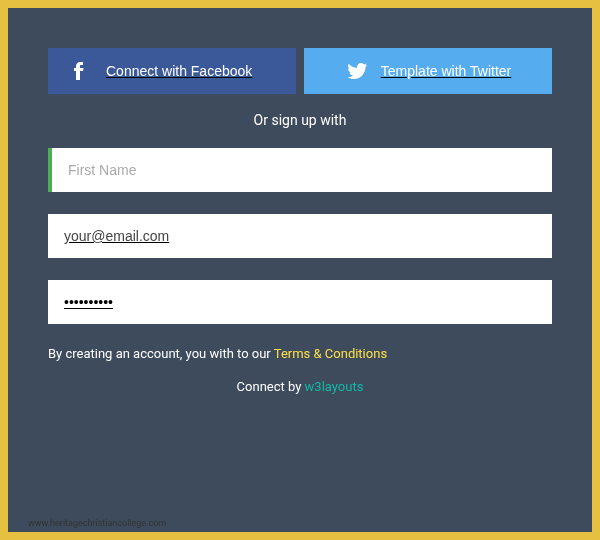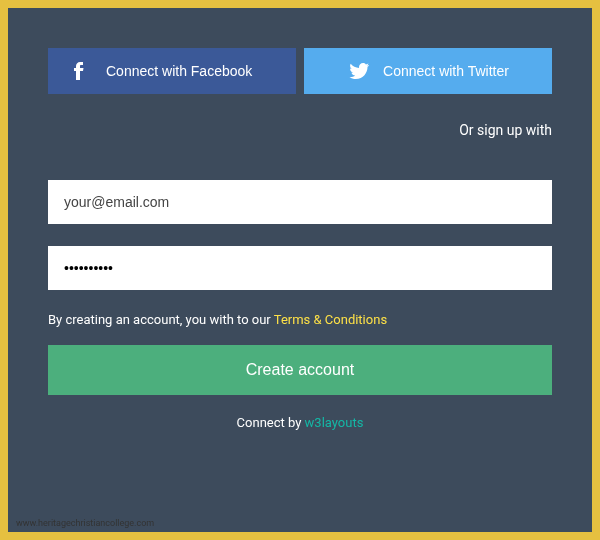--- a/index.html
+++ b/index.html
@@ -13,21 +13,22 @@
     .container {
       background: #3d4b5c;
       width: 100%;
       height: 100%;
       padding: 40px 40px 20px 40px;
       position: relative;
     }
     .social-row {
       display: flex;
       gap: 8px;
-      margin-bottom: 28px;
+      margin-bottom: 18px;
+      text-decoration: underline;
     }
     .social-btn {
       flex: 1;
       display: flex;
       align-items: center;
       padding: 14px 18px;
       color: #fff;
       font-size: 14px;
       cursor: pointer;
       border: none;
@@ -35,21 +36,21 @@
     .fb-btn { background: #3b5998; }
     .tw-btn { background: #55acee; justify-content: center; }
     .social-btn .icon {
       width: 24px;
       display: inline-flex;
       justify-content: center;
       margin-right: 16px;
     }
     .tw-btn .icon { margin-right: 12px; }
     .divider-text {
-      text-align: right;
+      text-align: center;
       color: #fff;
       font-size: 14px;
       margin-bottom: 20px;
     }
     .name-row {
       display: flex;
       gap: 2px;
       margin-bottom: 22px;
       border-left: 4px solid #4caf50;
     }
@@ -64,20 +65,21 @@
     .name-row input::placeholder { color: #aaa; }
     .name-row .last-name::placeholder { color: #333; }
     .field {
       width: 100%;
       border: none;
       padding: 14px 16px;
       font-size: 14px;
       margin-bottom: 22px;
       background: #fff;
       outline: none;
+      text-decoration: underline;
     }
     .field::placeholder { color: #444; }
     .terms {
       color: #fff;
       font-size: 13px;
       margin-bottom: 18px;
     }
     .terms a {
       color: #fde047;
       text-decoration: none;
@@ -97,21 +99,21 @@
       color: #fff;
       font-size: 13px;
     }
     .template-by a {
       color: #14b8a6;
       text-decoration: none;
     }
     .watermark {
       position: absolute;
       bottom: 4px;
-      left: 8px;
+      left: 20px;
       font-size: 9px;
       color: #333;
     }
   </style>
 </head>
 <body>
 
 <div class="container">
 
   <div class="social-row">
@@ -122,37 +124,37 @@
           </svg>
       </span>
       <span>Connect with Facebook</span>
     </button>
     <button class="social-btn tw-btn">
       <span class="icon">
         <svg width="20" height="16" viewBox="0 0 20 16" fill="#fff">
             <path d="M20 2c-.7.3-1.5.5-2.3.6.8-.5 1.5-1.3 1.8-2.2-.8.5-1.6.8-2.6 1C16.2.5 15.1 0 14 0c-2.2 0-4 1.8-4 4 0 .3 0 .6.1.9C6.7 4.7 3.7 3.1 1.7.7 1.3 1.3 1.1 2 1.1 2.8c0 1.4.7 2.6 1.8 3.3-.7 0-1.3-.2-1.8-.5v.1c0 2 1.4 3.6 3.2 4-.3.1-.7.1-1.1.1-.3 0-.5 0-.8-.1.5 1.6 2 2.8 3.8 2.8-1.4 1.1-3.1 1.7-5 1.7H.5c1.8 1.2 4 1.8 6.3 1.8 7.5 0 11.7-6.3 11.7-11.7v-.5c.8-.6 1.5-1.3 2-2.1"></path>
           </svg>
       </span>
-      <span>Connect with Twitter</span>
+      <span>Template with Twitter</span>
     </button>
   </div>
 
   <div class="divider-text">Or sign up with</div>
 
   <div class="name-row">
+    <input type="text" placeholder="First Name" style="">
   </div>
 
   <input type="email" class="field" placeholder="your@email.com" style="">
 
   <input type="text" class="field" value="••••••••••" style="">
 
   <div class="terms">
     <span>By creating an account, you with to our </span><a href="#">Terms &amp; Conditions</a>
   </div>
 
-  <button class="create-btn">Create account</button>
 
   <div class="template-by">
     <span>Connect by </span><a href="#">w3layouts</a>
   </div>
 
   <div class="watermark">www.heritagechristiancollege.com</div>
 </div>
 
 </body></html>

